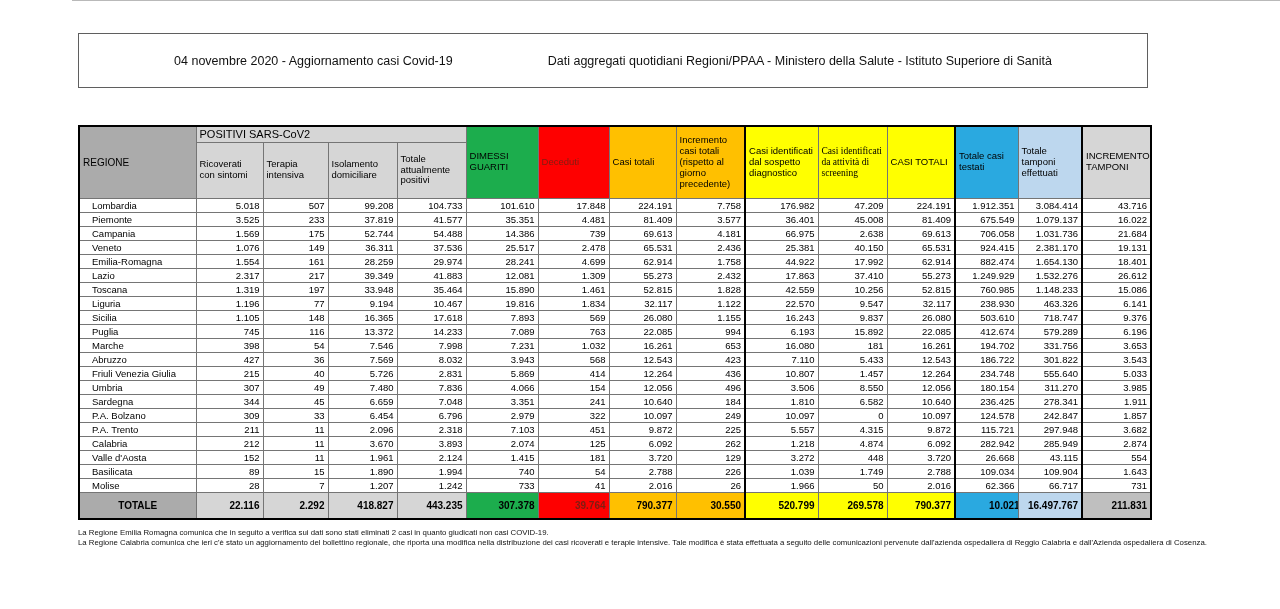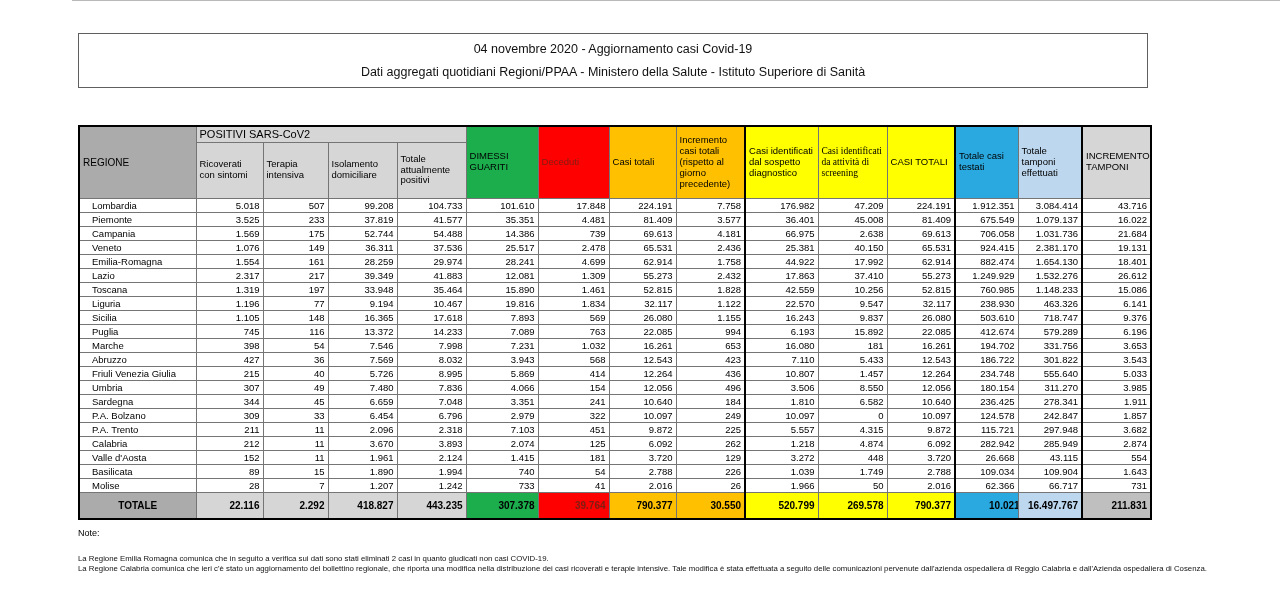--- a/index.html
+++ b/index.html
@@ -6,21 +6,21 @@
   body{
     width:1280px;height:609px;position:relative;background:#ffffff;
     font-family:"Liberation Sans", sans-serif;color:#000;
     -webkit-font-smoothing:antialiased;
   }
   .top-hairline{position:absolute;top:0;left:72px;width:1208px;height:1px;background:#b9b9b9;}
 
   
   .title-box{
     position:absolute;left:78px;top:33px;width:1070px;height:55px;box-sizing:border-box;
-    border:1px solid #5f5f5f;display:flex;flex-direction:column;justify-content:space-evenly;
+    border:1px solid #5f5f5f;display:flex;flex-direction:row;justify-content:space-evenly;
     align-items:center;text-align:center;font-size:12.5px;color:#111;
   }
 
   
   .covid-table{
     position:absolute;left:78px;top:125px;border-collapse:collapse;table-layout:fixed;
     width:1072px;font-size:9.5px;
   }
   .covid-table th,.covid-table td{
     border:1px solid #757575;padding:0 3px;box-sizing:border-box;overflow:hidden;
@@ -321,21 +321,21 @@
         <td class="num br2">12.543</td>
         <td class="num bl2">186.722</td>
         <td class="num br2">301.822</td>
         <td class="num">3.543</td>
       </tr>
       <tr>
         <td class="region">Friuli Venezia Giulia</td>
         <td class="num">215</td>
         <td class="num">40</td>
         <td class="num">5.726</td>
-        <td class="num">8.995</td>
+        <td class="num">2.831</td>
         <td class="num">5.869</td>
         <td class="num">414</td>
         <td class="num">12.264</td>
         <td class="num">436</td>
         <td class="num bl2">10.807</td>
         <td class="num">1.457</td>
         <td class="num br2">12.264</td>
         <td class="num bl2">234.748</td>
         <td class="num br2">555.640</td>
         <td class="num">5.033</td>
@@ -492,16 +492,15 @@
         <td class="num t10">269.578</td>
         <td class="num t11 br2">790.377</td>
         <td class="num t12 bl2">10.021.035</td>
         <td class="num t13 br2">16.497.767</td>
         <td class="num t14">211.831</td>
       </tr>
   </tfoot>
 </table>
 
 <div class="notes">
-  <div class="notes-label">Note:</div>
   <div class="note-line">La Regione Emilia Romagna comunica che in seguito a verifica sui dati sono stati eliminati 2 casi in quanto giudicati non casi COVID-19.</div>
   <div class="note-line">La Regione Calabria comunica che ieri c'è stato un aggiornamento del bollettino regionale, che riporta una modifica nella distribuzione dei casi ricoverati e terapie intensive. Tale modifica è stata effettuata a seguito delle comunicazioni pervenute dall'azienda ospedaliera di Reggio Calabria e dall'Azienda ospedaliera di Cosenza.</div>
 </div>
 
 </body></html>

